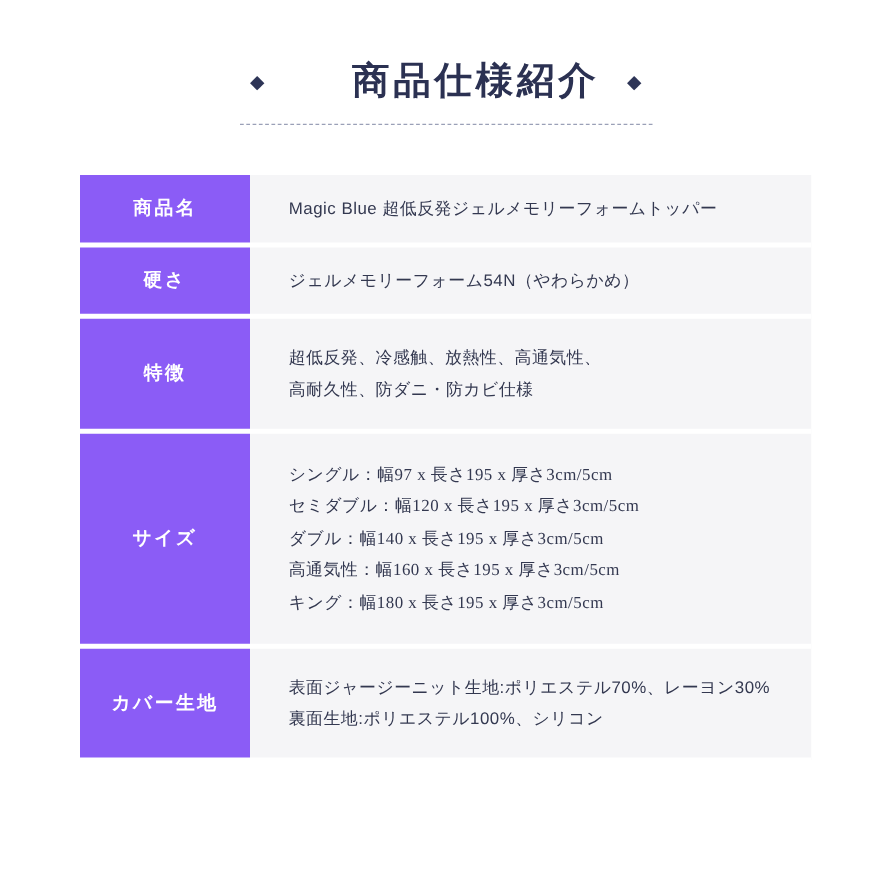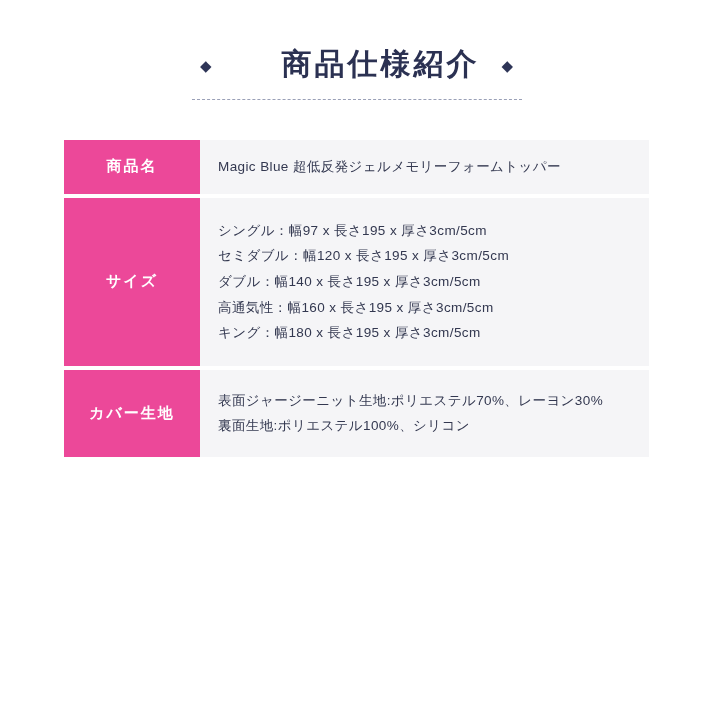--- a/index.html
+++ b/index.html
@@ -60,49 +60,50 @@
     table-layout: fixed;
   }
   .spec-table tr {
     border-bottom: 4px solid #ffffff;
   }
   .spec-table td {
     vertical-align: middle;
   }
   td.label {
     width: 128px;
-    background: #ec4899;
+    background: #8b5cf6;
     color: #ffffff;
     font-size: 15px;
     font-weight: bold;
     letter-spacing: 2px;
     text-align: center;
     padding: 14px 4px;
   }
   td.value {
     background: #f5f5f7;
     color: #333850;
     font-size: 13.5px;
     line-height: 1.9;
-    padding: 14px 0 14px 18px;
+    padding: 14px 0 14px 31px;
     letter-spacing: 0.4px;
   }
   td.value .line {
     display: block;
     white-space: nowrap;
   }
   tr.tall td.label,
   tr.tall td.value {
     padding-top: 18px;
     padding-bottom: 18px;
   }
   tr.size td.label,
   tr.size td.value {
     padding-top: 20px;
     padding-bottom: 20px;
+    font-family: Liberation Serif, serif;
   }
 </style>
 </head>
 <body>
 
 <div class="page">
 
   <div class="header">
     <div class="title-row">
       <span class="diamond">◆</span>
@@ -114,22 +115,35 @@
 
   <table class="spec-table">
     <tbody>
       <tr>
         <td class="label">商品名</td>
         <td class="value">
           <span class="line">Magic Blue 超低反発ジェルメモリーフォームトッパー</span>
         </td>
       </tr>
 
+      <tr>
+        <td class="label">硬さ</td>
+        <td class="value">
+          <span class="line">ジェルメモリーフォーム54N（やわらかめ）</span>
+        </td>
+      </tr>
 
 
+      <tr class="tall">
+        <td class="label">特徴</td>
+        <td class="value">
+          <span class="line">超低反発、冷感触、放熱性、高通気性、</span>
+          <span class="line">高耐久性、防ダニ・防カビ仕様</span>
+        </td>
+      </tr>
 
       <tr class="size">
         <td class="label">サイズ</td>
         <td class="value">
           <span class="line">シングル：幅97 x 長さ195 x 厚さ3cm/5cm</span>
           <span class="line">セミダブル：幅120 x 長さ195 x 厚さ3cm/5cm</span>
           <span class="line">ダブル：幅140 x 長さ195 x 厚さ3cm/5cm</span>
           <span class="line">高通気性：幅160 x 長さ195 x 厚さ3cm/5cm</span>
           <span class="line">キング：幅180 x 長さ195 x 厚さ3cm/5cm</span>
         </td>

